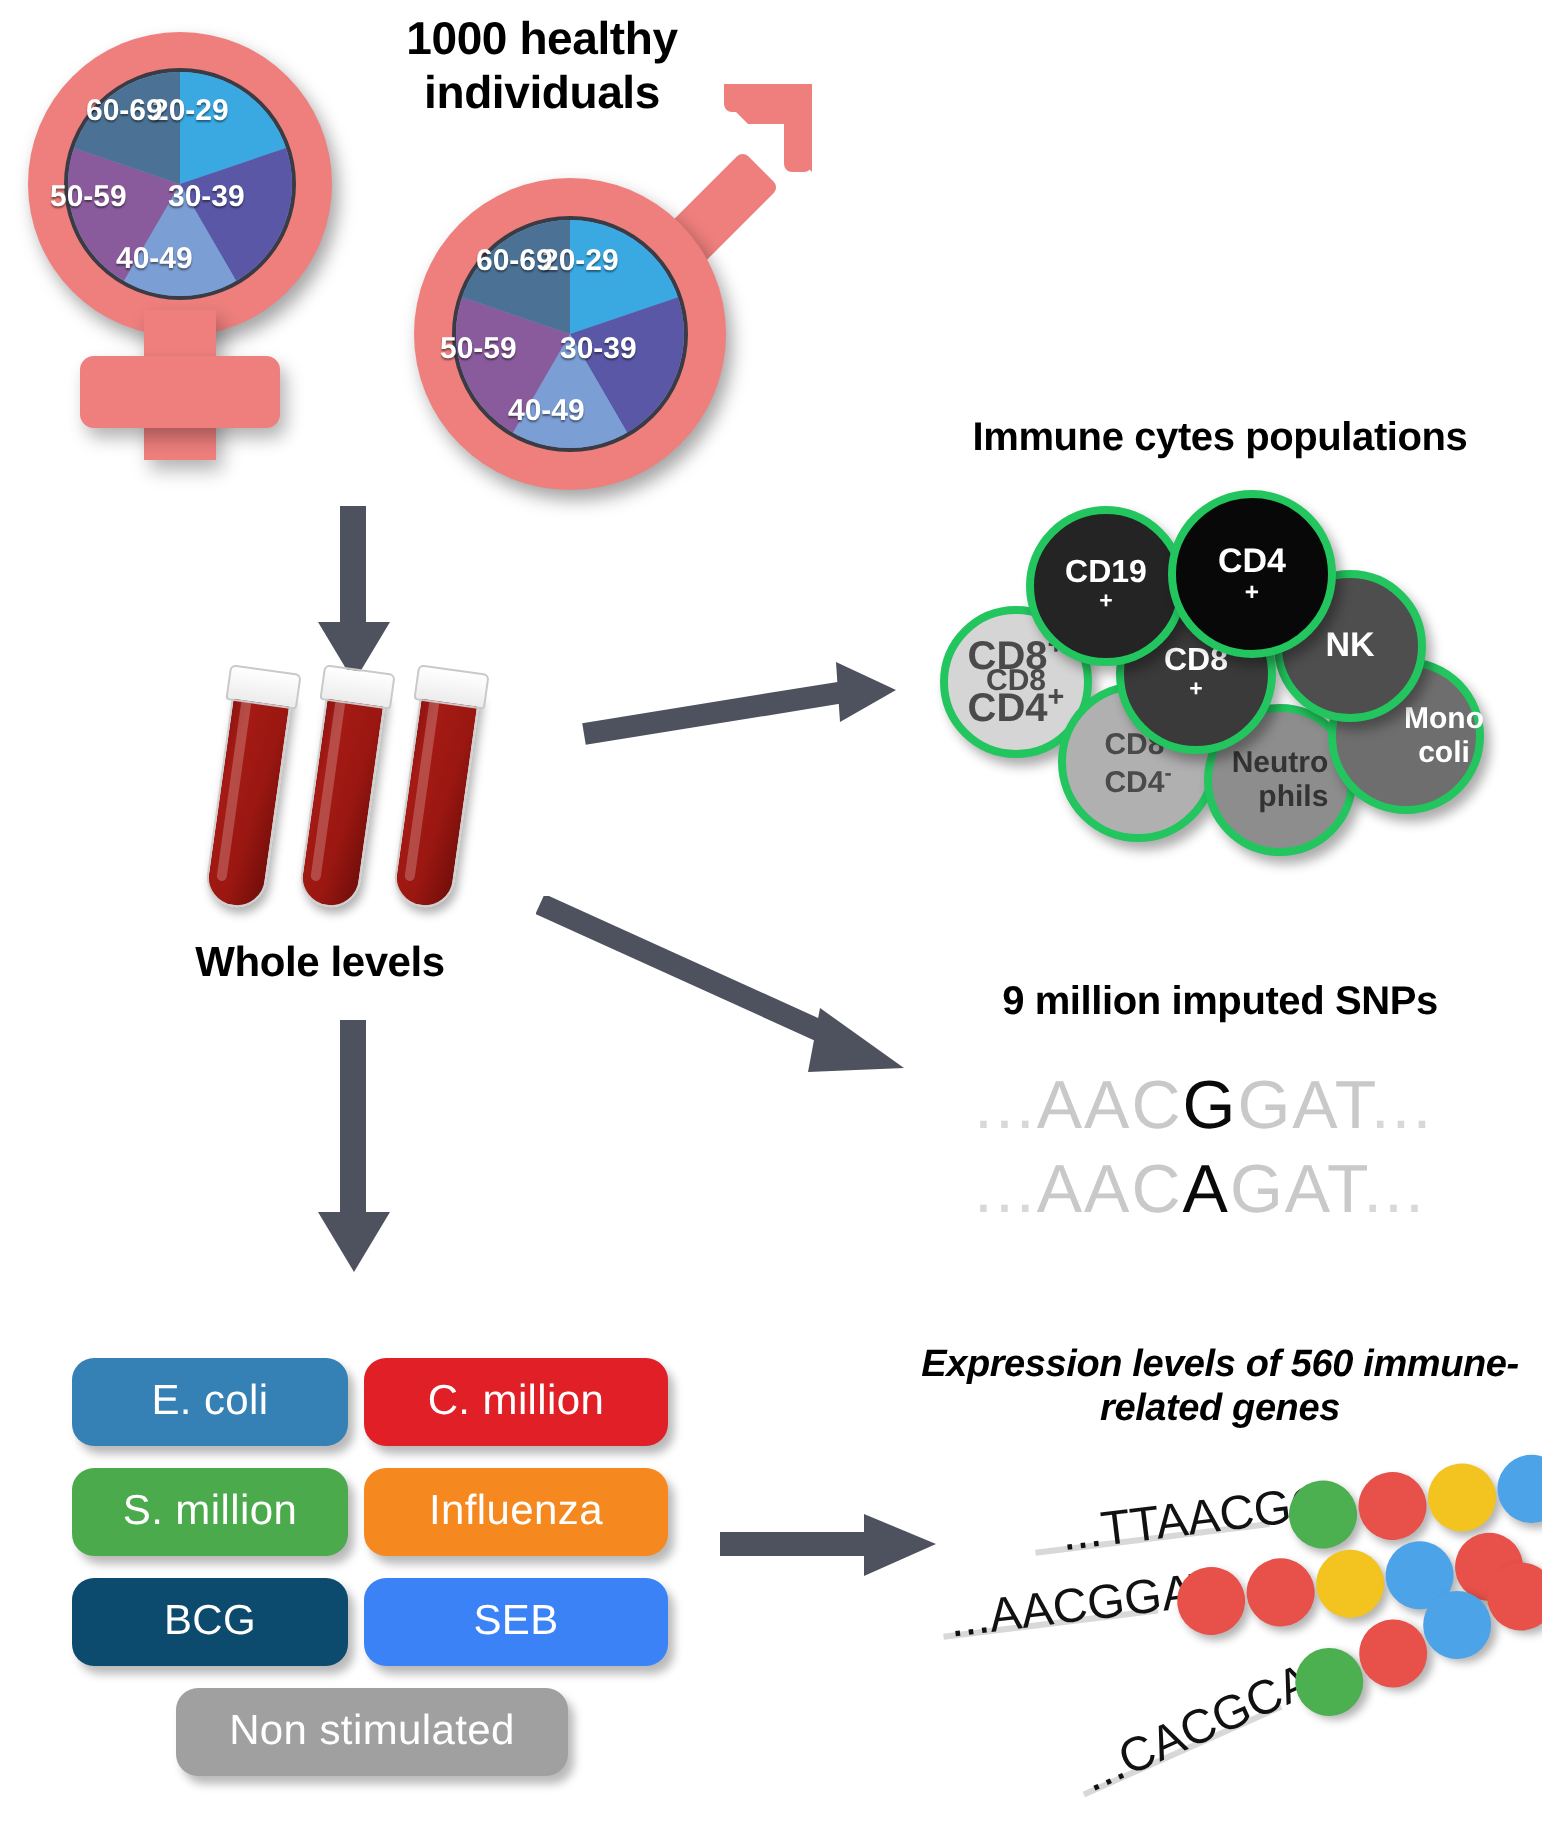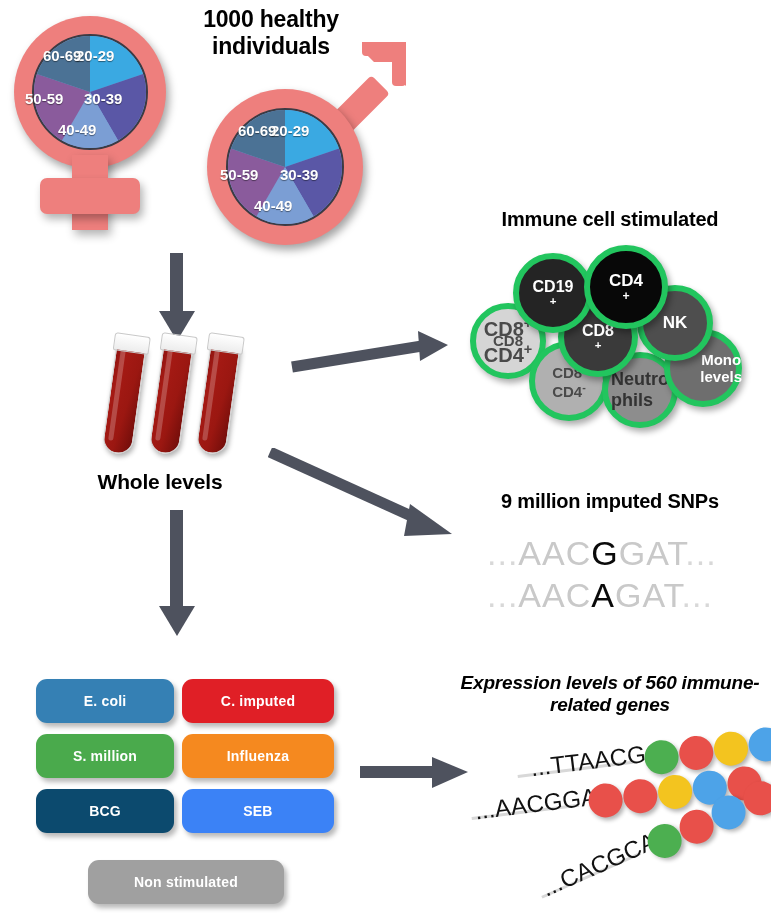--- a/index.html
+++ b/index.html
@@ -68,21 +68,21 @@
   .tube-cap{
     position:absolute;left:-3px;top:0;width:36px;height:18px;
     background:linear-gradient(180deg,#ffffff,#ececec);
     border:1px solid #c9c9c9;box-sizing:border-box;
     border-radius:3px 3px 2px 2px;
   }
 
   
   .cell{
     position:absolute;border-radius:50%;
-    border:6px solid #22c55e;box-sizing:border-box;
+    border:4px solid #22c55e;box-sizing:border-box;
     display:flex;align-items:center;justify-content:center;
     text-align:center;font-weight:bold;line-height:1.02;
     box-shadow:3px 4px 6px rgba(0,0,0,.33);
   }
   .cell span{display:block;}
   .sup{font-size:.72em;vertical-align:super;}
 
   
   .snprow{
     position:absolute;font-size:34px;font-weight:normal;
@@ -90,21 +90,21 @@
     color:#b9b9b9;
   }
   .snprow .dim{color:#c9c9c9;}
   .snprow .hi{color:#0a0a0a;}
   .snprow .faint{color:#d8d8d8;}
 
   
   .stimbox{
     position:absolute;border-radius:11px;
     display:flex;align-items:center;justify-content:center;
-    color:#fff;font-weight:bold;font-size:14px;
+    color:#fff;font-weight:normal;font-size:21px;
     box-shadow:3px 4px 5px rgba(0,0,0,.28);
     letter-spacing:.2px;
   }
 
   
   .strand{position:absolute;transform-origin:0 50%;}
   .strand-line{
     position:absolute;left:0;top:13px;height:3px;
     background:#d8d8d8;
   }
@@ -159,21 +159,21 @@
     <div class="slice" style="background:#4b7295;clip-path:polygon(50% 50%, 0% 33%, 0% 0%, 50% 0%);"></div>
   </div>
   <div class="pielabel" style="left:271px;top:122px;font-size:15px;">20-29</div>
   <div class="pielabel" style="left:280px;top:166px;font-size:15px;">30-39</div>
   <div class="pielabel" style="left:254px;top:197px;font-size:15px;">40-49</div>
   <div class="pielabel" style="left:220px;top:166px;font-size:15px;">50-59</div>
   <div class="pielabel" style="left:238px;top:122px;font-size:15px;">60-69</div>
 </div>
 
 <div class="heading" id="title-individuals">1000 healthy individuals</div>
-<div class="heading" id="title-immune">Immune cell stimulated</div>
+<div class="heading" id="title-immune">Immune cytes populations</div>
 <div class="heading" id="title-snps">9 million imputed SNPs</div>
 <div class="heading" id="title-expression">Expression levels of 560 immune-related genes</div>
 <div class="heading" id="label-wholeblood">Whole levels</div>
 
 <svg class="arrow" style="left:155px;top:253px;width:44px;height:90px;" viewBox="0 0 44 90">
   <rect x="15" y="0" width="13" height="62" fill="#4e525e"></rect>
   <path d="M4 58 L40 58 L22 88 Z" fill="#4e525e"></path>
 </svg>
 
 <svg class="arrow" style="left:290px;top:325px;width:160px;height:50px;" viewBox="0 0 160 50">
@@ -232,31 +232,31 @@
   <div class="cell" style="left:529px;top:341px;width:80px;height:80px;background:#b0b0b0;color:#4a4a4a;font-size:15px;"></div>
   <div class="abs" style="left:529px;top:341px;width:80px;height:80px;display:flex;align-items:center;justify-content:center;pointer-events:none;">
     <div style="text-align:center;font-weight:bold;font-size:15px;color:#4a4a4a;line-height:1.15;">
       <div><span>CD8</span><span class="sup">-</span></div>
       <div><span>CD4</span><span class="sup">-</span></div>
     </div>
   </div>
 
   <div class="cell" style="left:602px;top:352px;width:76px;height:76px;background:#8d8d8d;color:#333;font-size:15px;"></div>
   <div class="abs" style="left:602px;top:352px;width:76px;height:76px;display:flex;align-items:center;justify-content:center;pointer-events:none;">
-    <div style="text-align:left;font-weight:bold;font-size:18px;color:#333;line-height:1.15;">
+    <div style="text-align:right;font-weight:bold;font-size:15px;color:#333;line-height:1.15;">
       <div>Neutro</div>
       <div>phils</div>
     </div>
   </div>
 
   <div class="cell" style="left:664px;top:329px;width:78px;height:78px;background:#6e6e6e;color:#fff;font-size:15px;"></div>
   <div class="abs" style="left:664px;top:329px;width:78px;height:78px;display:flex;align-items:center;justify-content:flex-end;pointer-events:none;">
     <div style="text-align:center;font-weight:bold;font-size:15px;color:#fff;line-height:1.15;">
       <div>Mono</div>
-      <div>levels</div>
+      <div>coli</div>
     </div>
   </div>
 
   <div class="cell" style="left:637px;top:285px;width:76px;height:76px;background:#4e4e4e;color:#fff;font-size:17px;">
     <span>NK</span>
   </div>
 
   <div class="cell" style="left:558px;top:297px;width:80px;height:80px;background:#3a3a3a;color:#fff;font-size:16px;">
     <div style="line-height:1.05;">
       <span>CD8</span>
@@ -283,29 +283,29 @@
   <div class="snprow" style="left:487px;top:534px;">
     <span class="faint">...</span><span class="dim">AAC</span><span class="hi">G</span><span class="dim">GAT</span><span class="faint">...</span>
   </div>
   <div class="snprow" style="left:487px;top:576px;">
     <span class="faint">...</span><span class="dim">AAC</span><span class="hi">A</span><span class="dim">GAT</span><span class="faint">...</span>
   </div>
 </div>
 
 <div>
   <div class="stimbox" style="left:36px;top:679px;width:138px;height:44px;background:#3580b4;">E. coli</div>
-  <div class="stimbox" style="left:182px;top:679px;width:152px;height:44px;background:#e01f26;">C. imputed</div>
+  <div class="stimbox" style="left:182px;top:679px;width:152px;height:44px;background:#e01f26;">C. million</div>
 
   <div class="stimbox" style="left:36px;top:734px;width:138px;height:44px;background:#4aaa4c;">S. million</div>
   <div class="stimbox" style="left:182px;top:734px;width:152px;height:44px;background:#f5891f;">Influenza</div>
 
   <div class="stimbox" style="left:36px;top:789px;width:138px;height:44px;background:#0c4a6e;">BCG</div>
   <div class="stimbox" style="left:182px;top:789px;width:152px;height:44px;background:#3b82f6;">SEB</div>
 
-  <div class="stimbox" style="left:88px;top:844px;width:196px;height:44px;background:#a0a0a0;margin-top:16px;">Non stimulated</div>
+  <div class="stimbox" style="left:88px;top:844px;width:196px;height:44px;background:#a0a0a0;">Non stimulated</div>
 </div>
 
 <div>
 
   <div class="strand" style="left:516px;top:762px;width:260px;transform:rotate(-7deg);">
     <div class="strand-line" style="width:118px;"></div>
     <div class="strand-seq" style="left:14px;top:-6px;">...TTAACGG</div>
     <div class="dot" style="left:128px;top:-4px;background:#4caf50;"></div>
     <div class="dot" style="left:163px;top:-4px;background:#e8504a;"></div>
     <div class="dot" style="left:198px;top:-4px;background:#f3c41f;"></div>

